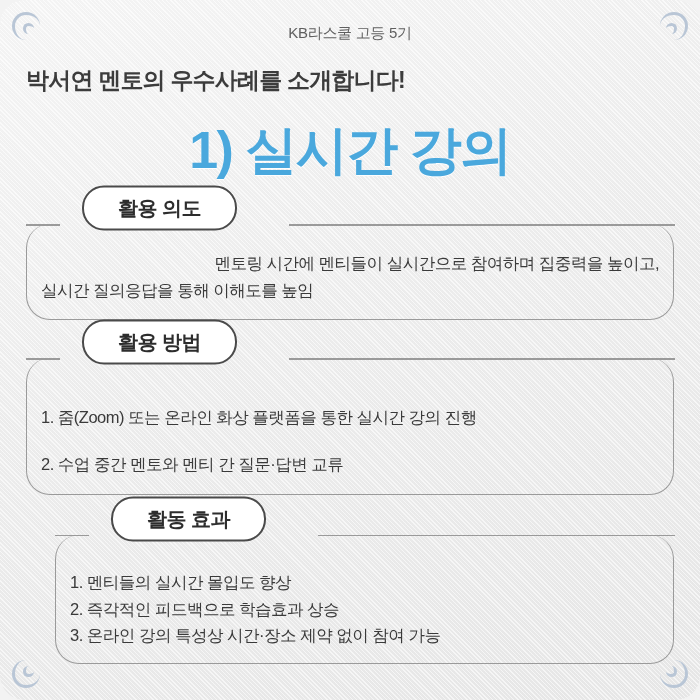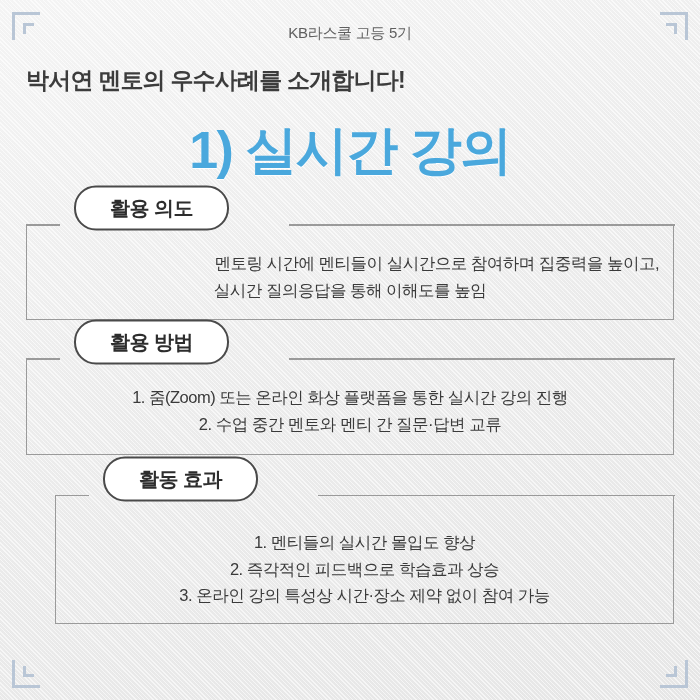--- a/index.html
+++ b/index.html
@@ -1,15 +1,15 @@
 <!DOCTYPE html>
 <html><head>
 <meta charset="utf-8">
 <style>
-  * { box-sizing: border-box; margin: 0; padding: 0; }
+  * { box-sizing: border-box; margin: 0; padding: 0; border-radius: 24px; }
   html, body {
     width: 700px; height: 700px;
     overflow: hidden;
     font-family: "Liberation Sans", sans-serif;
   }
   body {
     position: relative;
     background: #f3f3f3;
   }
 
@@ -102,44 +102,44 @@
     top: 0;
     height: 1.5px;
     background: #9a9a9a;
   }
   .section-box::before { left: -1.5px; width: 34px; }
   .section-box::after { right: -1.5px; left: 262px; }
 
   .pill {
     position: absolute;
     top: 0;
-    left: 48px;
+    left: 56px;
     transform: translateY(-50%);
     background: #ffffff;
     border: 2px solid #4a4a4a;
     border-radius: 22px;
     padding: 7px 34px;
     font-size: 20px;
     font-weight: 700;
     color: #2d2d2d;
     letter-spacing: -0.5px;
     white-space: nowrap;
     z-index: 2;
   }
 
   .body-line {
-    text-align: center;
+    text-align: left;
     font-size: 16.5px;
     color: #3a3a3a;
     line-height: 1.62;
     letter-spacing: -0.5px;
   }
   .body-line.first { text-align: right; padding-left: 4px; }
 
-  .s2 .body-line { font-size: 16.5px; }
+  .s2 .body-line { font-size: 16.5px; margin-top: 20px; }
   .s3 { margin-top: 2px; margin-left: 29px; }
   .s3 .section-box { padding-top: 34px; padding-bottom: 14px; }
 </style>
 </head>
 <body>
 
 <div class="bg-texture"></div>
 
 <div class="corner tl">
     <span class="inner"></span>

